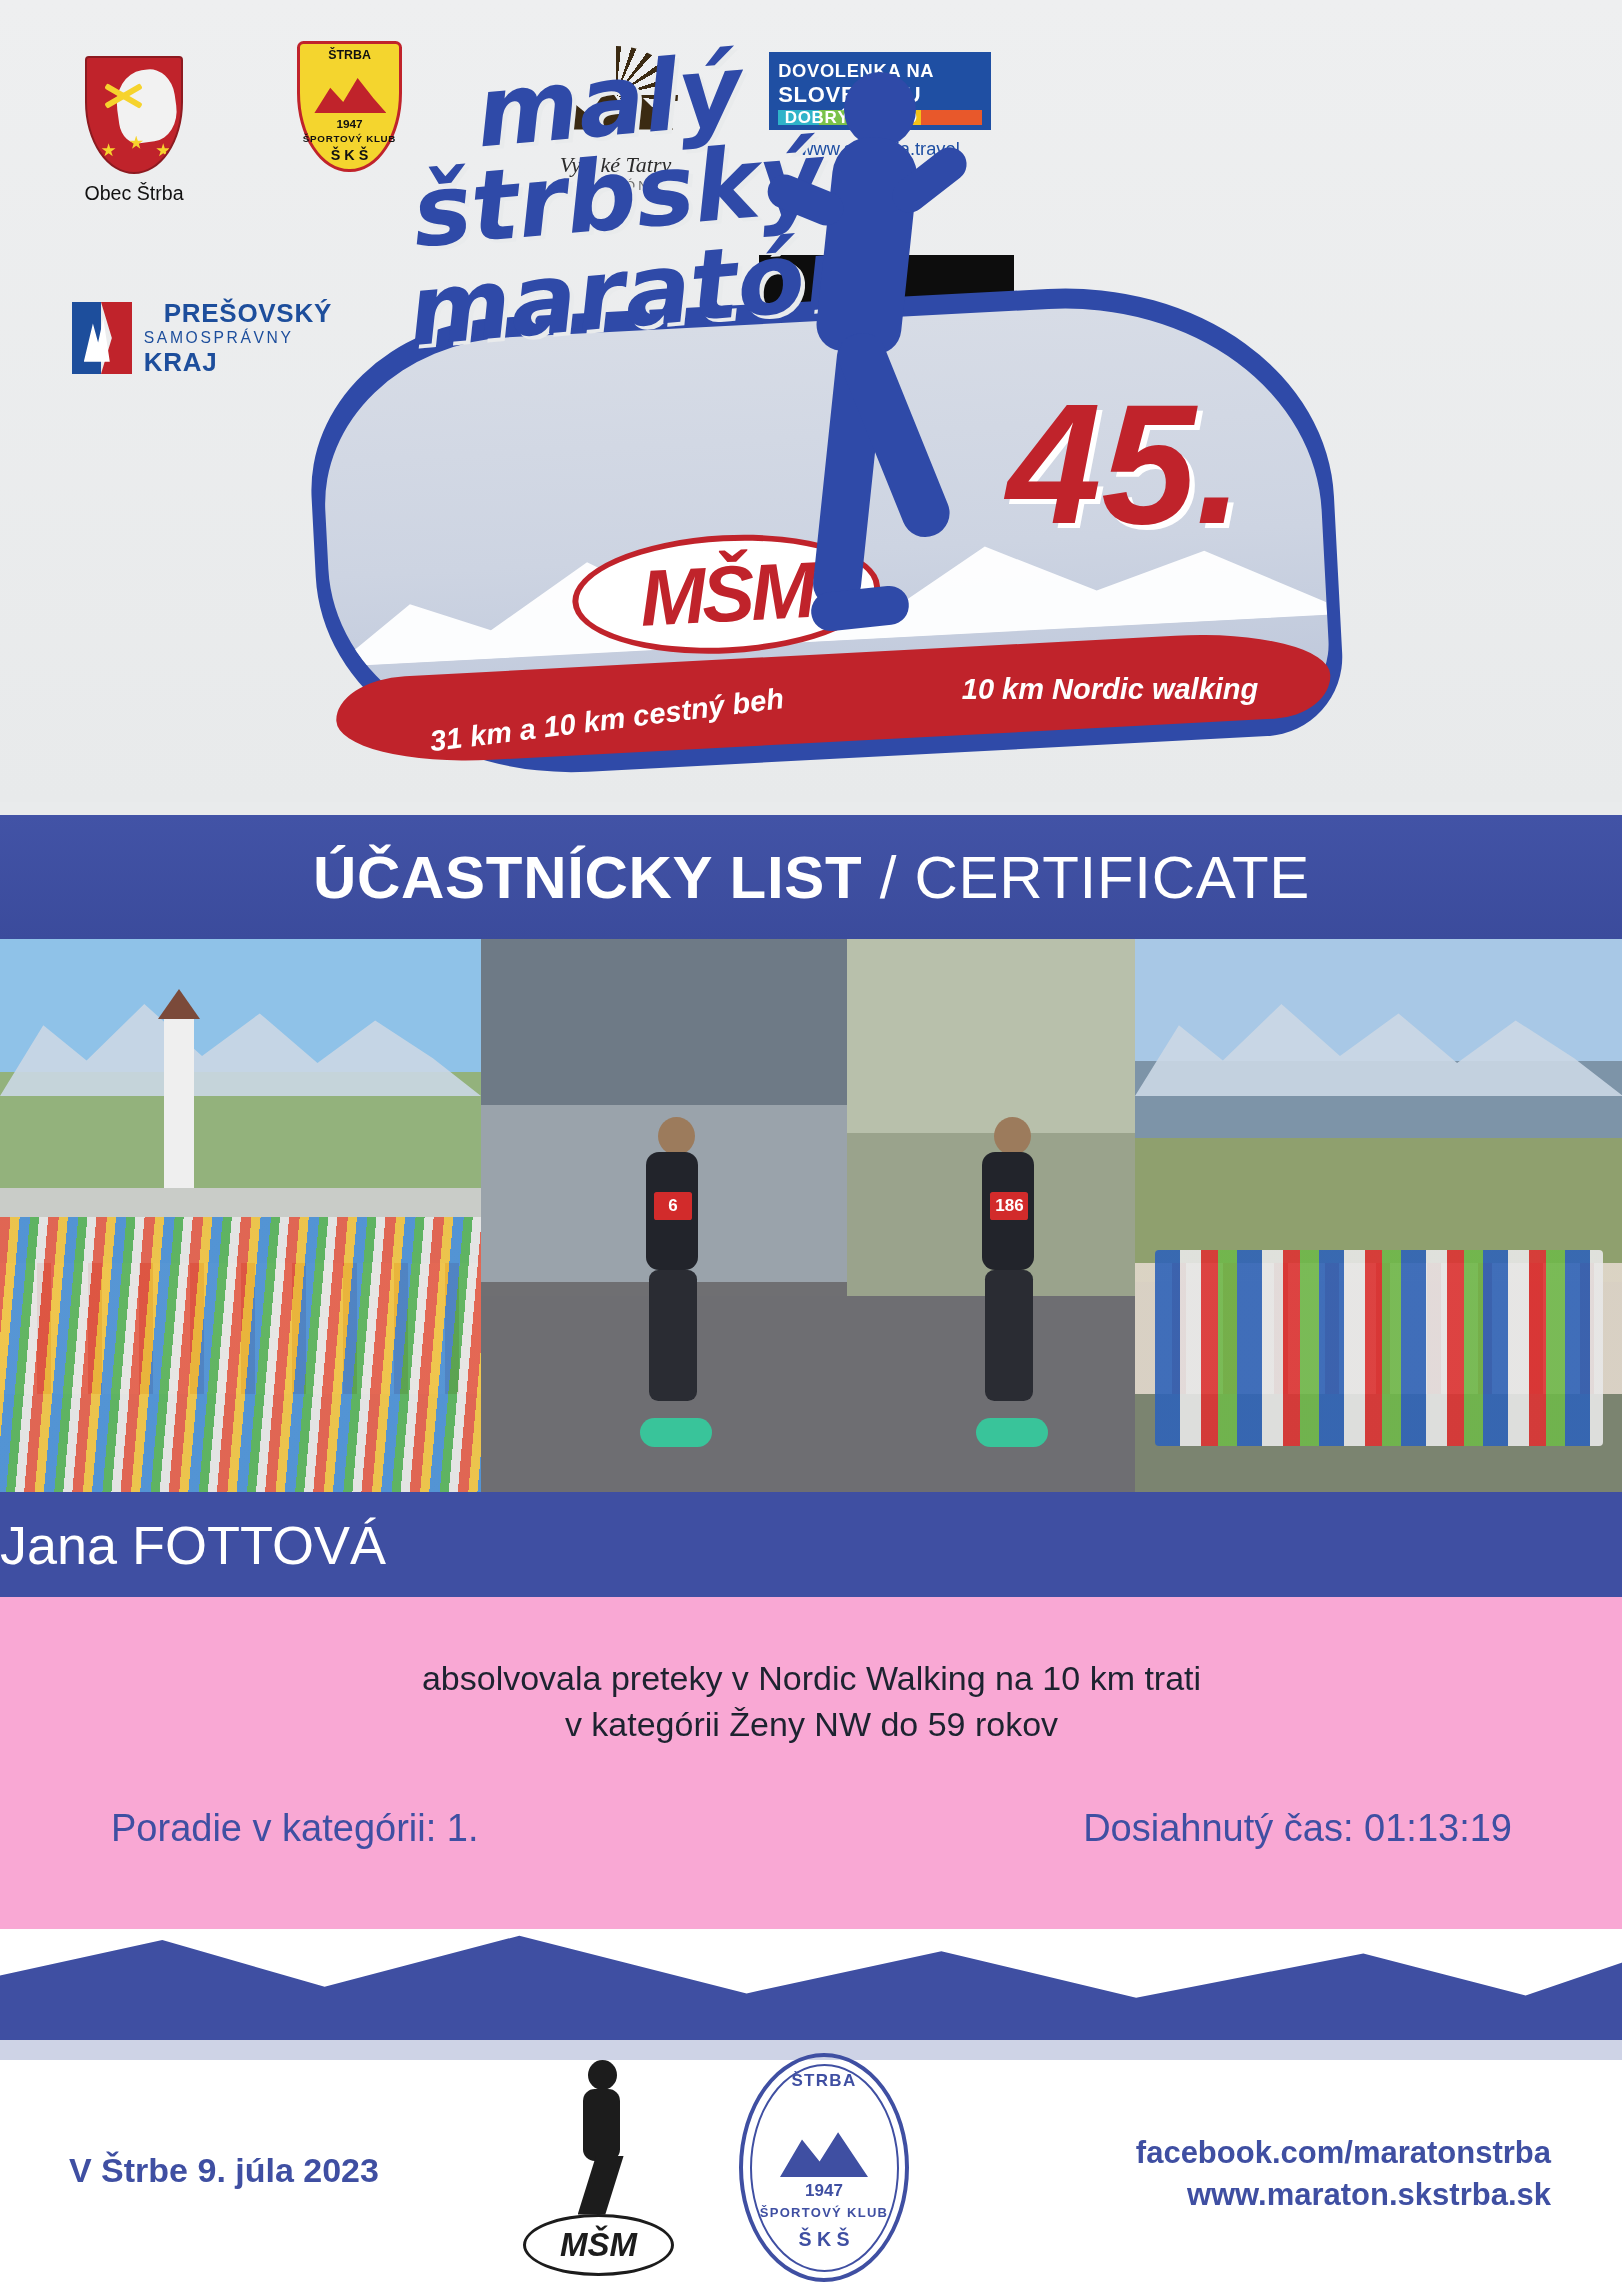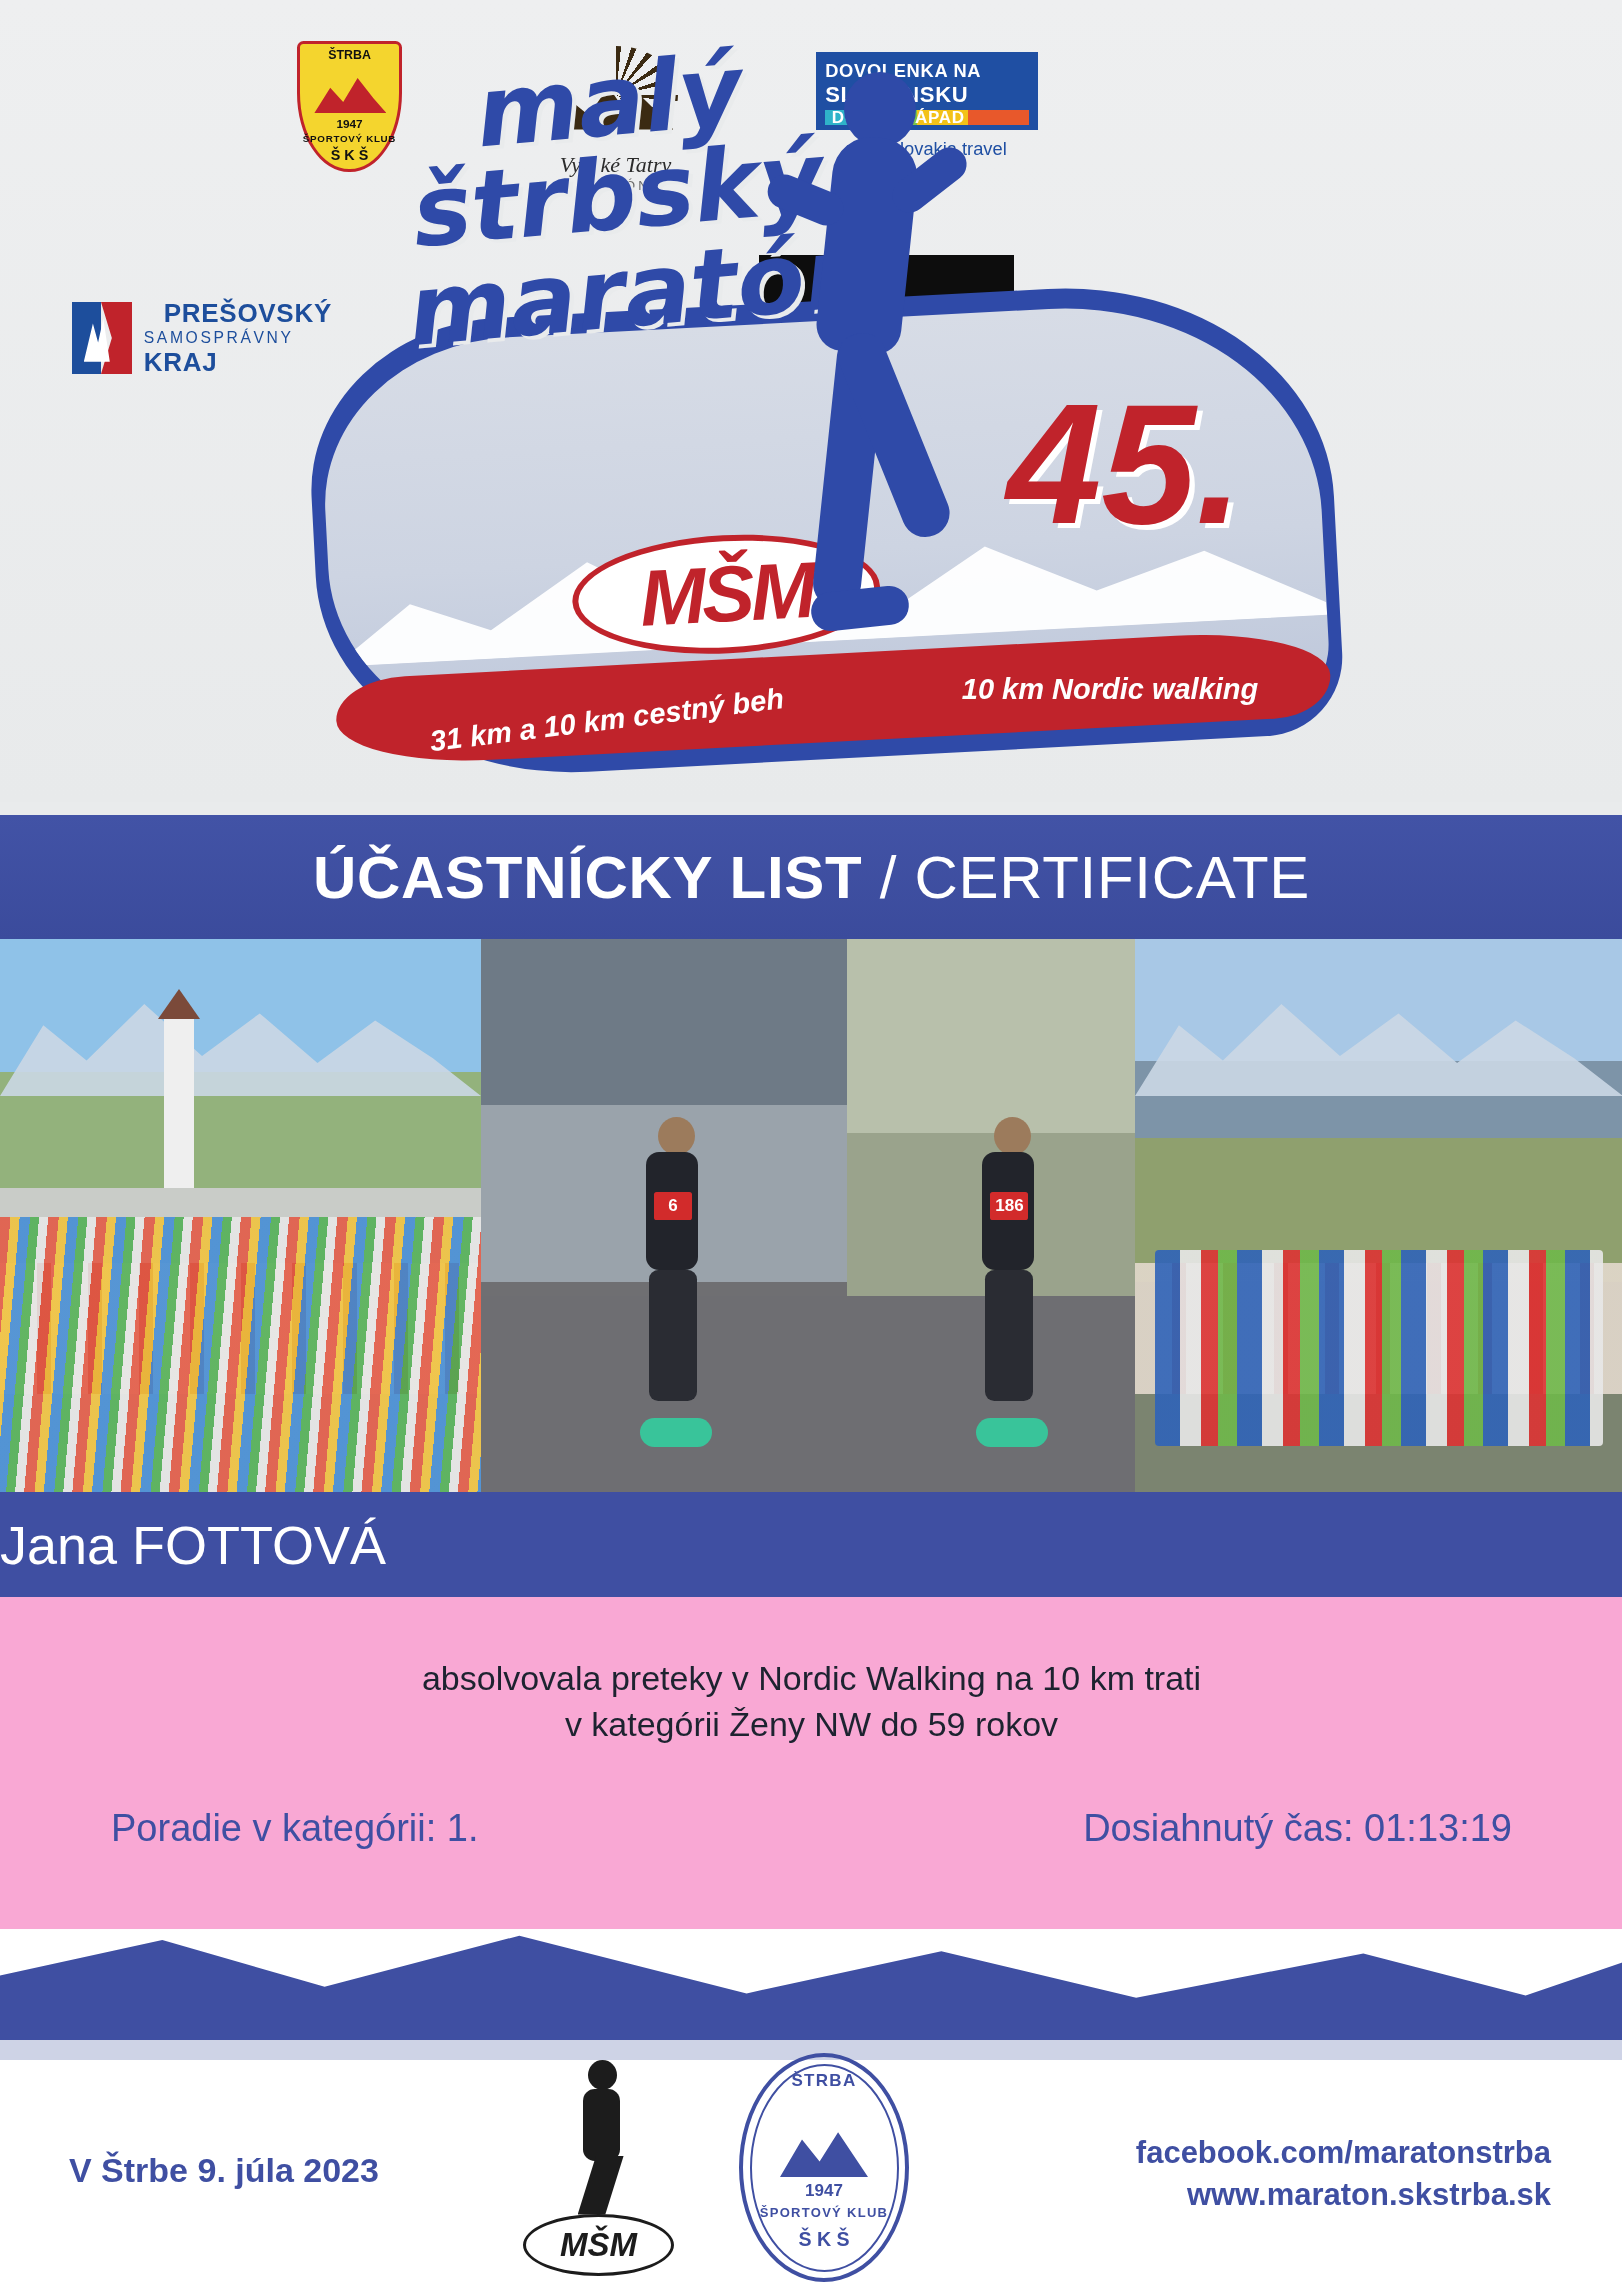--- a/index.html
+++ b/index.html
@@ -106,21 +106,21 @@
       transparent 180deg 360deg);
     border-radius: 50%;
   }
   .vt-sun .ridge {
     position:absolute; left:3.9px; bottom: 14.4px; width: 116px; height: 51px; background:#3b2a12;
     clip-path: polygon(0% 100%, 14% 48%, 27% 72%, 44% 16%, 58% 62%, 72% 34%, 88% 70%, 100% 100%);
   }
   .vt-name { font-size: 22px; color:#2b2b2b; margin-top: 8px; font-family:"Liberation Serif", serif;font-style:italic;}
   .vt-sub { font-size: 13px; color:#6a6a6a; letter-spacing: 3.3px; }
 
-  .logo-slovakia { position:absolute; right: 585px; top: 52px; width: 222px; text-align:center; }
+  .logo-slovakia { position:absolute; right: 632px; top: 52px; width: 222px; text-align:center; }
   .sk-box { background:#1f4fa3; padding: 7.9px 9.2px 5.2px; text-align:left; }
   .sk-box .t1 { color:#fff; font-size: 18.3px; font-weight:bold; letter-spacing:0.7px; }
   .sk-box .t2 { color:#fff; font-size: 22px; font-weight:bold; letter-spacing:0.7px; }
   .sk-stripe { height: 14.4px; background: linear-gradient(90deg,#2fb3c9 0 20%,#7bc24a 20% 45%,#f3c218 45% 70%,#e8582b 70% 100%); margin-top:2.6px; position:relative;}
   .sk-stripe span { position:absolute; left: 6.5px; top:-2.6px; color:#fff; font-size: 17px; font-weight:bold; letter-spacing:0.7px;}
   .sk-url { color:#1f4fa3; font-size: 18.3px; margin-top: 7.9px; }
 
   .logo-tatry { position:absolute; right: 609px; top: 255px; width: 255px; height: 121px;
     background:#0d0d0d; overflow:hidden; }
   .tatry-mtn { position:absolute; left:0; right:0; bottom: 34px; height: 79px; background:#e8e8e8;
@@ -266,20 +266,30 @@
   .foot-links { position:absolute; right: 72px; top: 79px; text-align:right; }
   .foot-links div { font-size: 31px; font-weight:bold; color:#3f4fa2; line-height: 1.35; }
 </style>
 </head>
 <body>
 
 <div class="page">
 
   <div class="top-band">
 
+    <div class="logo-obec">
+      <div class="shield">
+        <div class="hand"></div>
+        <div class="keys"></div>
+        <div class="star s1"></div>
+          <div class="star s2"></div>
+          <div class="star s3"></div>
+      </div>
+      <div class="logo-caption">Obec Štrba</div>
+    </div>
 
     <div class="logo-sks-top">
       <div class="sks-badge">
         <div class="sks-txt-top">ŠTRBA</div>
         <div class="mtn"></div>
         <div class="sks-year">1947</div>
         <div class="sks-arc">ŠPORTOVÝ KLUB</div>
         <div class="sks-bot">Š K Š</div>
       </div>
     </div>

